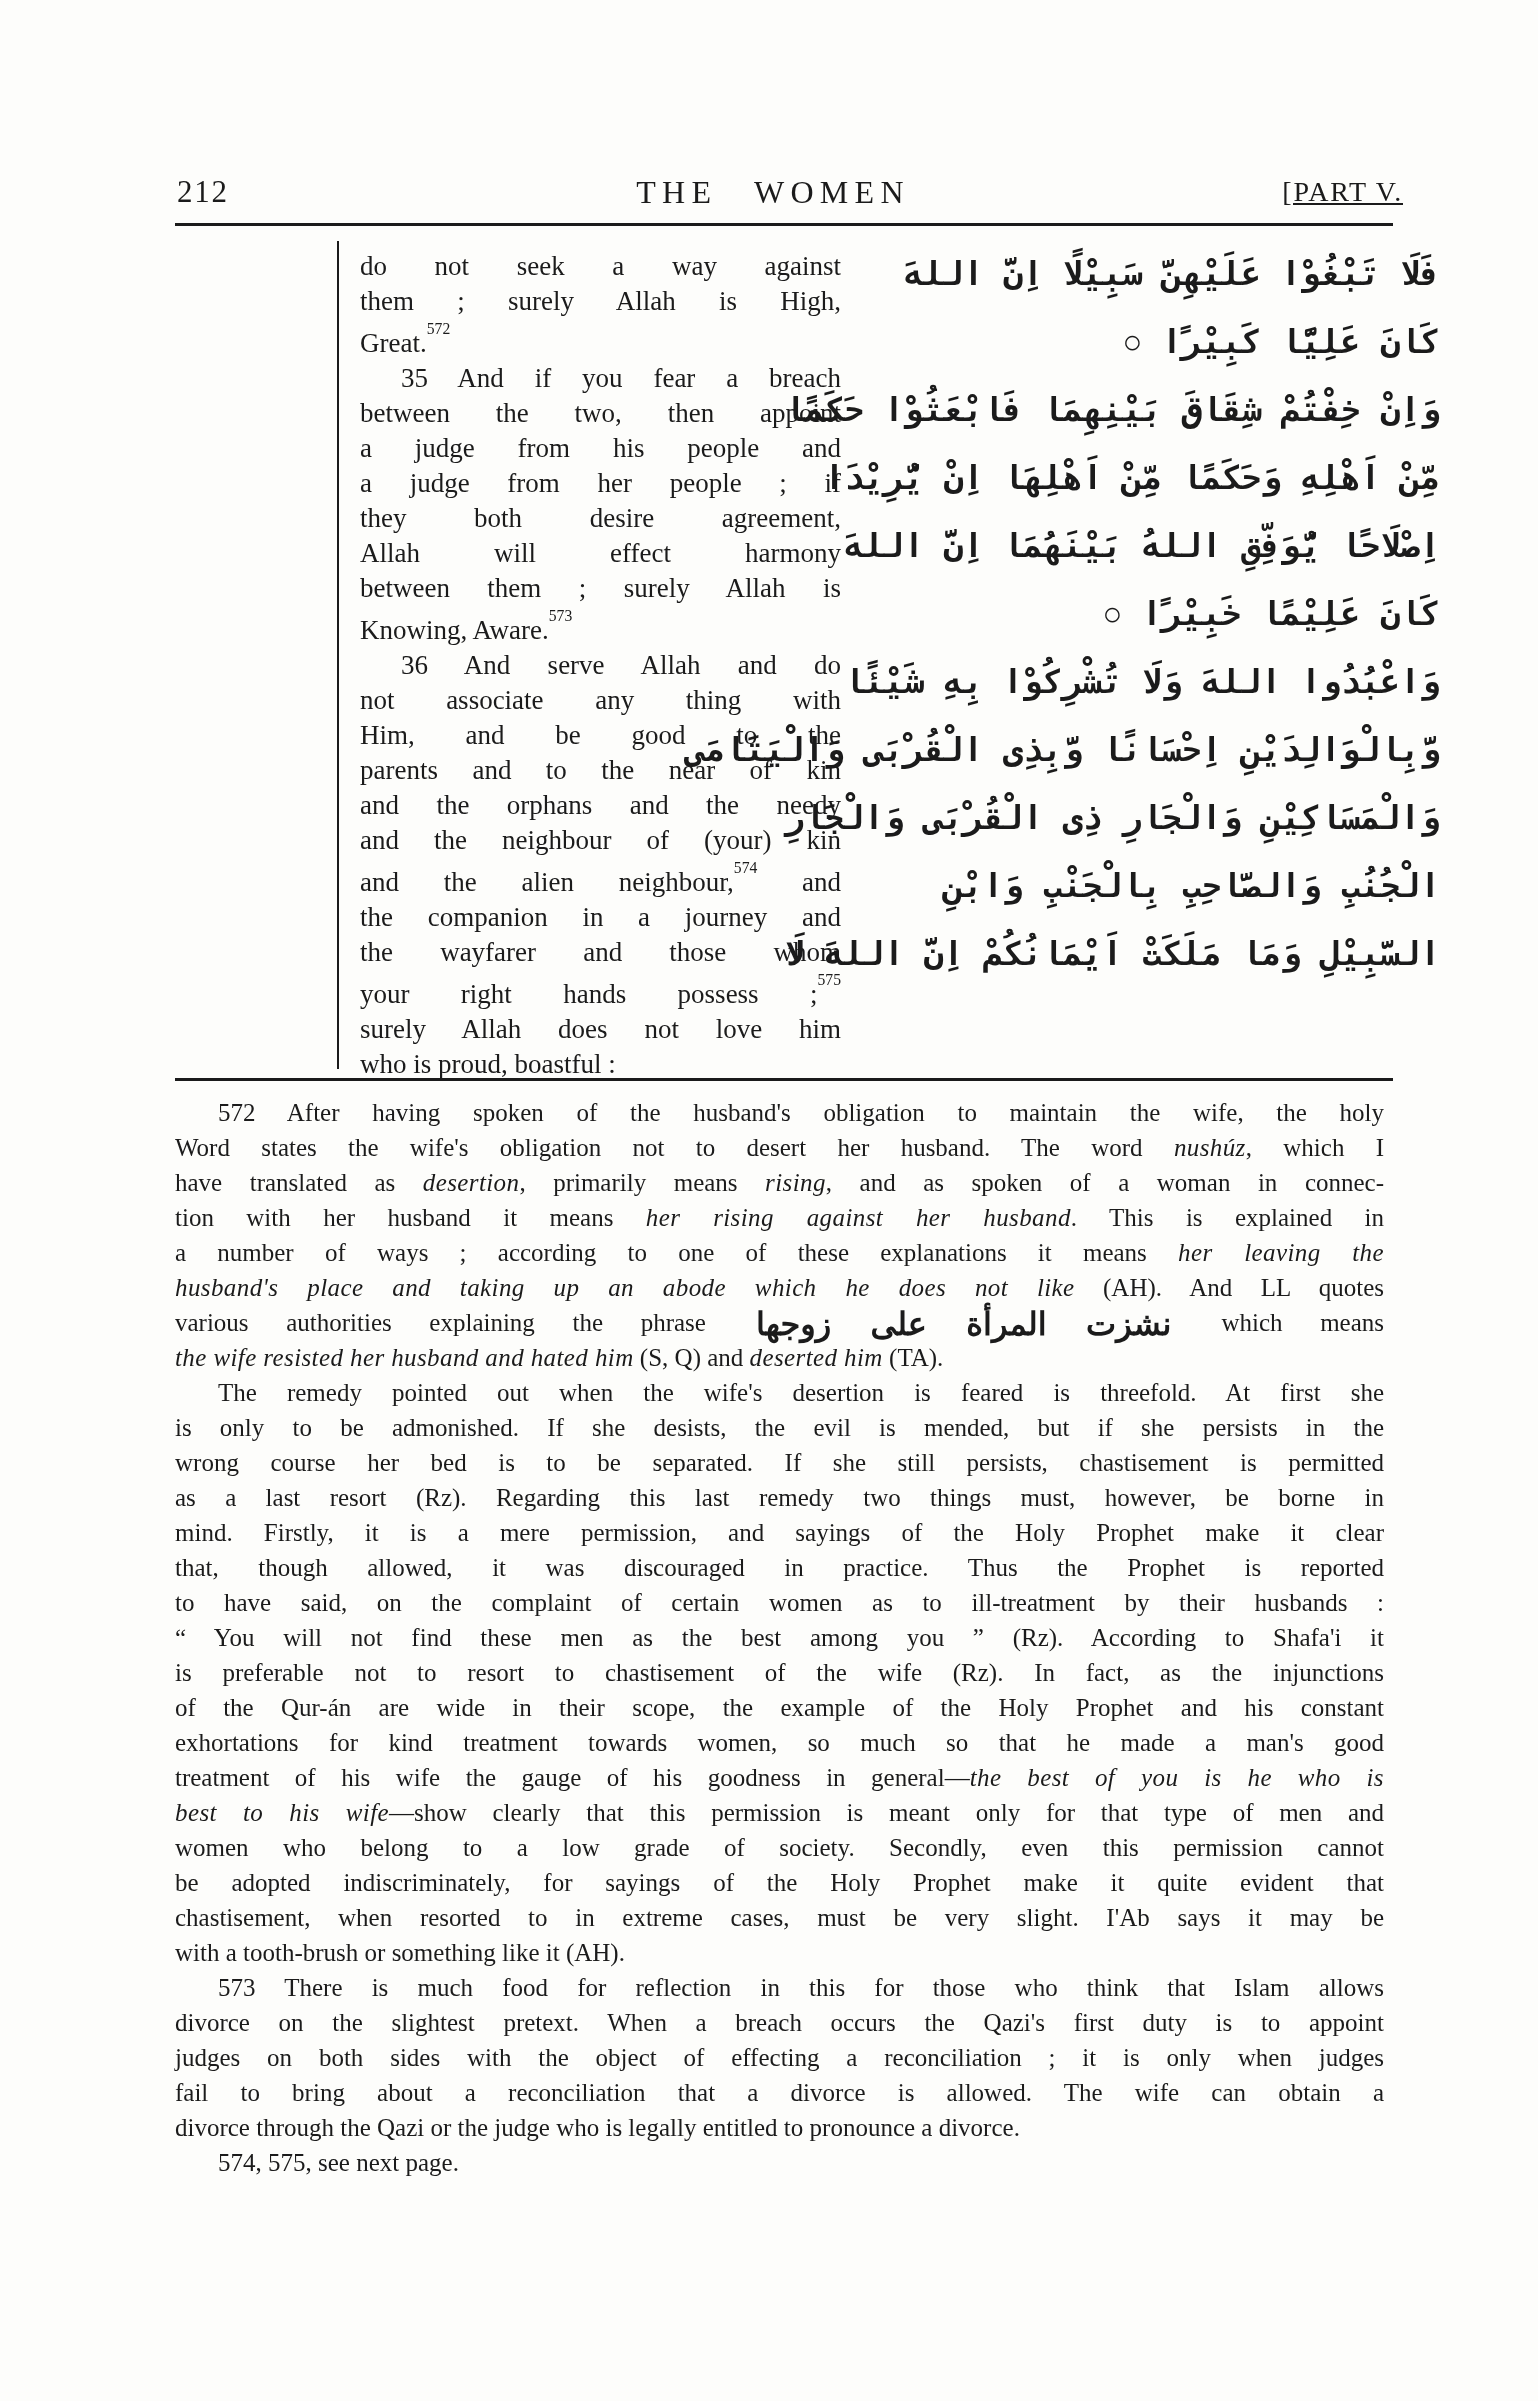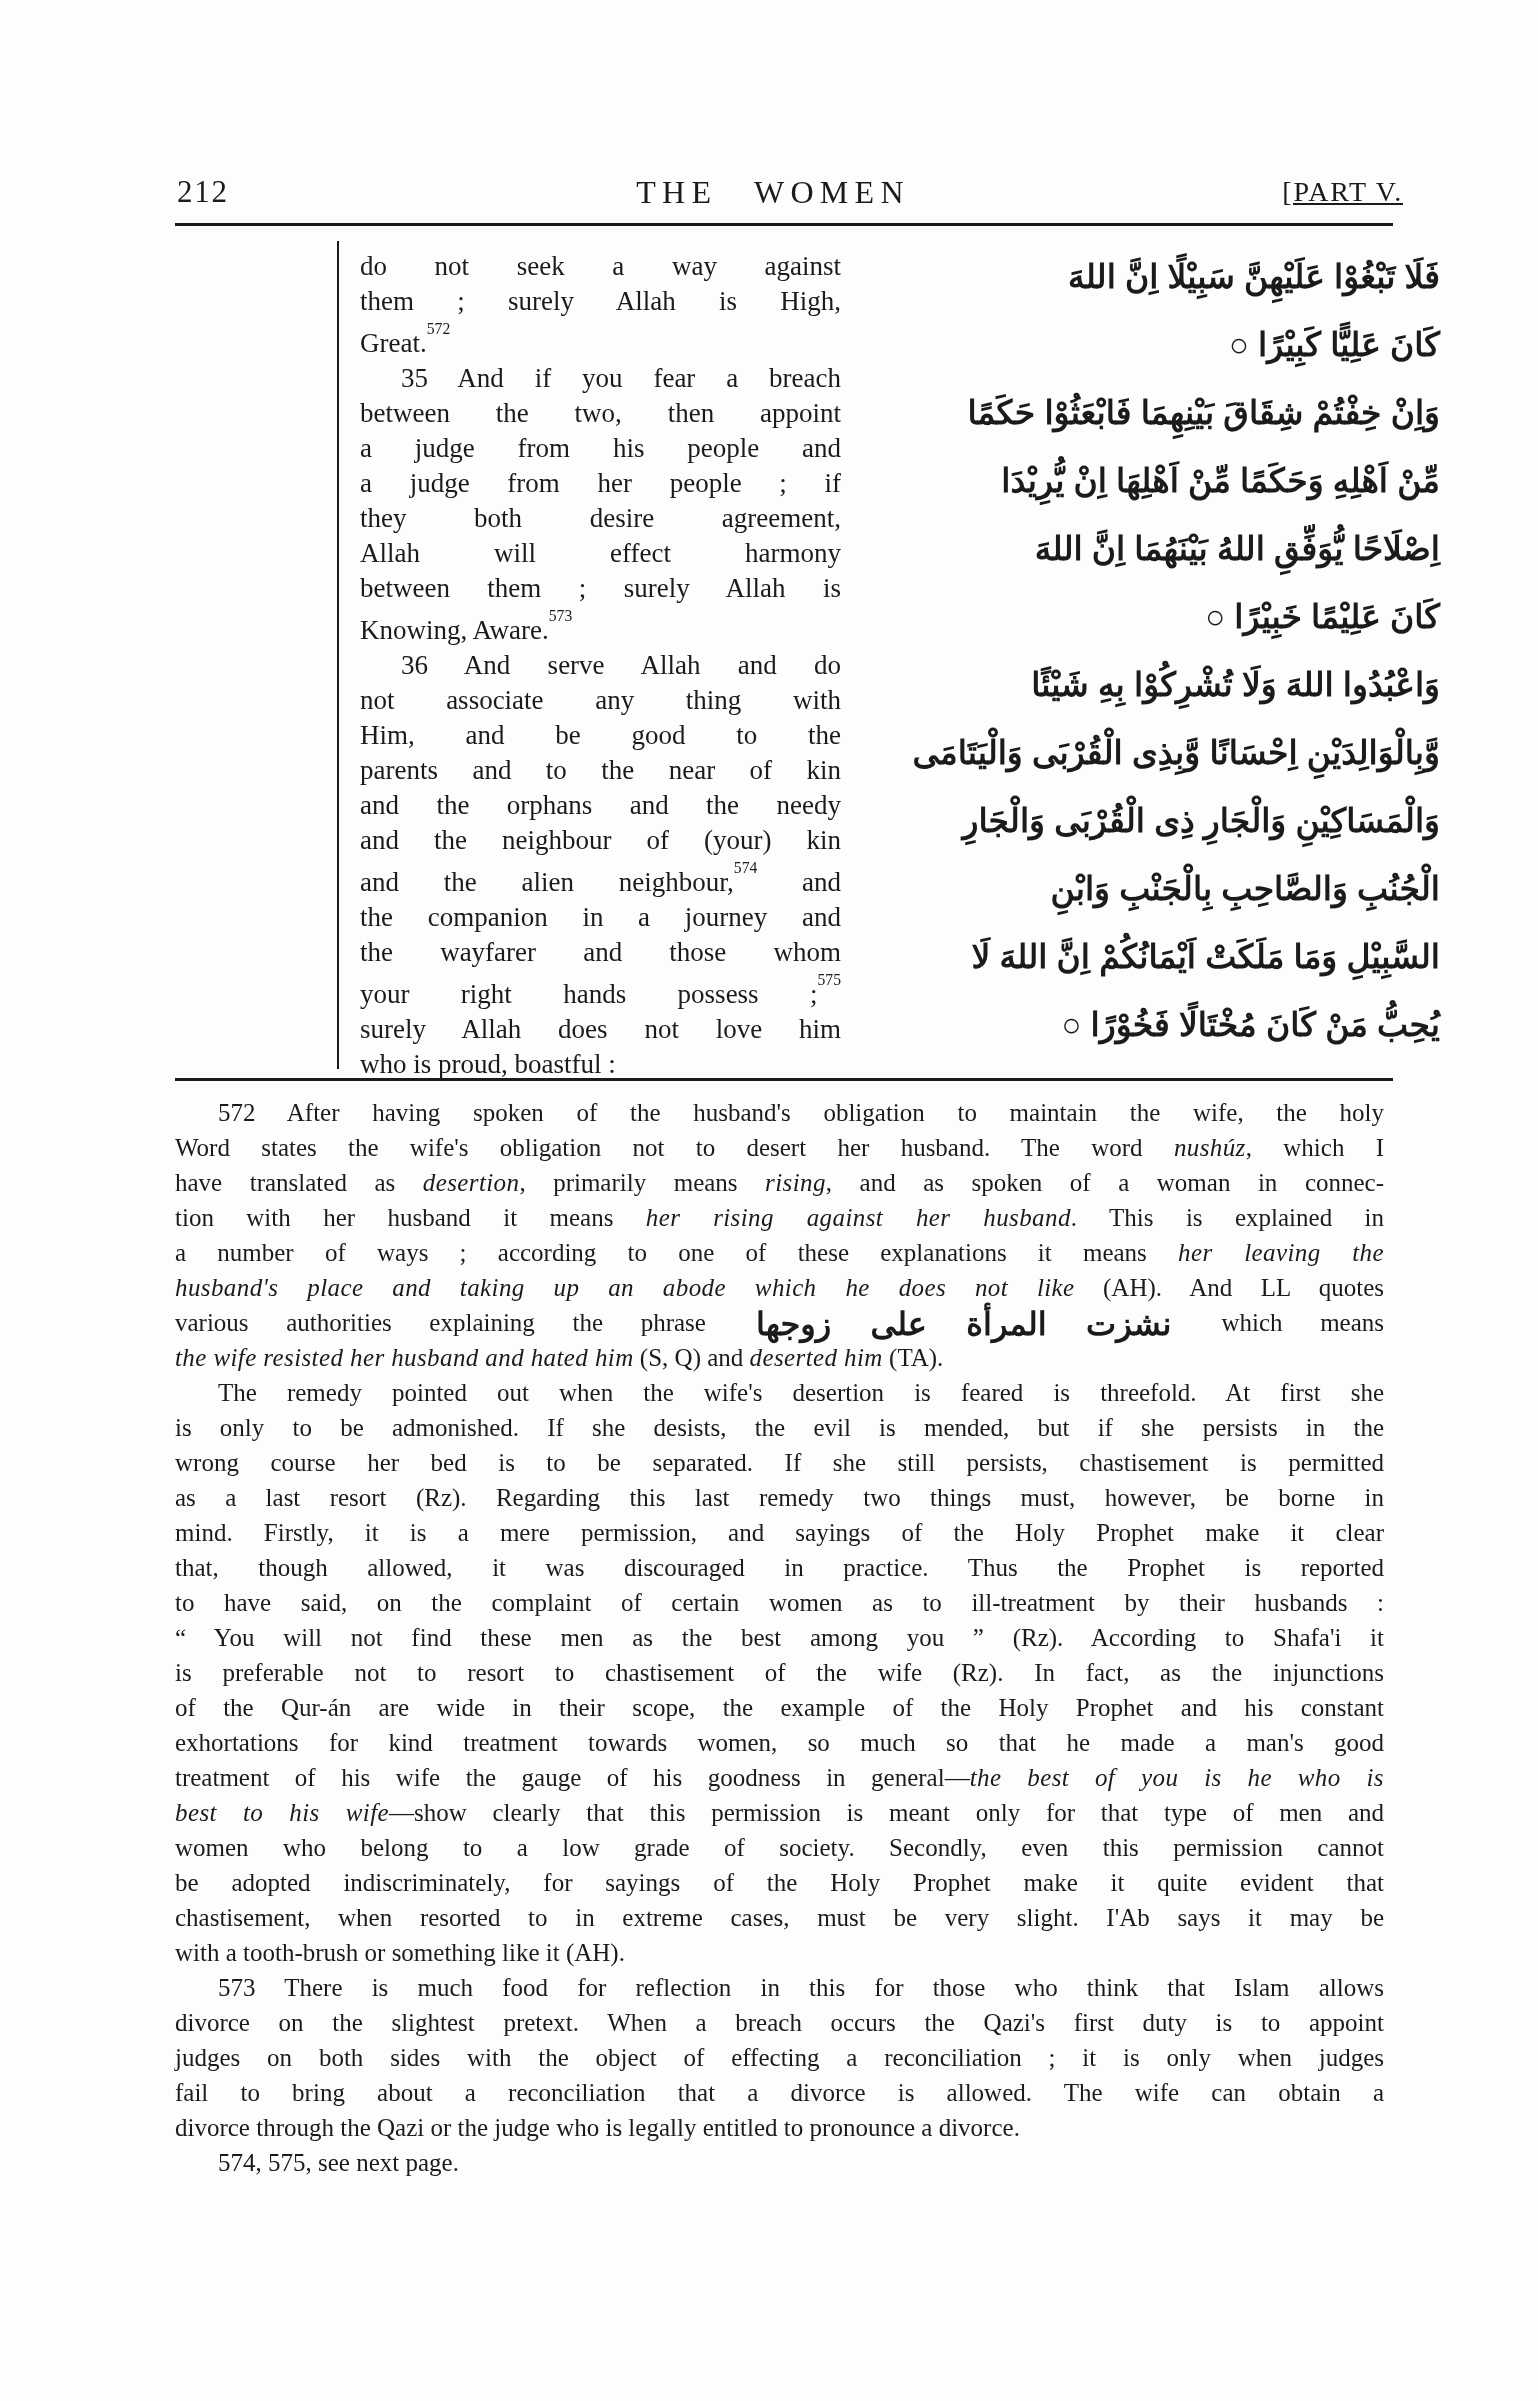--- a/index.html
+++ b/index.html
@@ -17,21 +17,21 @@
   .rule-mid{top:1078px;}
   
   .verses{position:absolute;top:236px;left:0;width:100%;height:841px;}
   .vrule{position:absolute;left:337px;top:5.4px;height:828px;width:1.8px;background:var(--ink);}
   .ecol{position:absolute;left:360px;top:12.5px;width:481px;}
   .eline{font-size:27px;line-height:35px;text-align:justify;text-align-last:justify;}
   .eline.ind{text-indent:41px;}
   .eline.end{text-align-last:left;}
   .fref{font-size:0.58em;position:relative;top:-0.45em;letter-spacing:0;}
   .acol{position:absolute;left:912px;top:7.2px;width:528px;direction:rtl;}
-  .aline{font-family:Liberation Sans, sans-serif;font-weight:700;font-size:33px;
+  .aline{font-family:Liberation Mono, monospace;font-weight:700;font-size:33px;
          line-height:68px;text-align:right;white-space:nowrap;direction:rtl;}
   
   .fnotes{position:absolute;top:1095px;left:175px;width:1209px;}
   .fline{font-size:25px;line-height:35px;text-align:justify;text-align-last:justify;}
   .fline.ind{text-indent:43px;}
   .fline.end{text-align-last:left;}
   .fline i{letter-spacing:0.4px;}
   .inline-ar{font-family:Liberation Serif, serif;font-weight:700;font-size:32px;
              direction:rtl;unicode-bidi:isolate;line-height:1;vertical-align:-3.6px;padding:0 12.5px;}
 </style>
@@ -79,21 +79,20 @@
         <div class="aline">كَانَ عَلِيًّا كَبِيْرًا ○</div>
         <div class="aline">وَاِنْ خِفْتُمْ شِقَاقَ بَيْنِهِمَا فَابْعَثُوْا حَكَمًا</div>
         <div class="aline">مِّنْ اَهْلِهِ وَحَكَمًا مِّنْ اَهْلِهَا اِنْ يُّرِيْدَا</div>
         <div class="aline">اِصْلَاحًا يُّوَفِّقِ اللهُ بَيْنَهُمَا اِنَّ اللهَ</div>
         <div class="aline">كَانَ عَلِيْمًا خَبِيْرًا ○</div>
         <div class="aline">وَاعْبُدُوا اللهَ وَلَا تُشْرِكُوْا بِهِ شَيْئًا</div>
         <div class="aline">وَّبِالْوَالِدَيْنِ اِحْسَانًا وَّبِذِى الْقُرْبَى وَالْيَتَامَى</div>
         <div class="aline">وَالْمَسَاكِيْنِ وَالْجَارِ ذِى الْقُرْبَى وَالْجَارِ</div>
         <div class="aline">الْجُنُبِ وَالصَّاحِبِ بِالْجَنْبِ وَابْنِ</div>
         <div class="aline">السَّبِيْلِ وَمَا مَلَكَتْ اَيْمَانُكُمْ اِنَّ اللهَ لَا</div>
-        <div class="aline">يُحِبُّ مَنْ كَانَ مُخْتَالًا فَخُوْرًا ○</div>
       </div>
   </section>
 
   <div class="rule rule-mid"></div>
 
   <section class="fnotes" id="footnotes">
       <div class="fline ind"><span>572 After having spoken of the husband's obligation to maintain the wife, the holy</span></div>
       <div class="fline"><span>Word states the wife's obligation not to desert her husband.  The word </span><i>nushúz</i><span>, which I</span></div>
       <div class="fline"><span>have translated as </span><i>desertion</i><span>, primarily means </span><i>rising</i><span>, and as spoken of a woman in connec-</span></div>
       <div class="fline"><span>tion with her husband it means </span><i>her rising against her husband</i><span>.  This is explained in</span></div>

